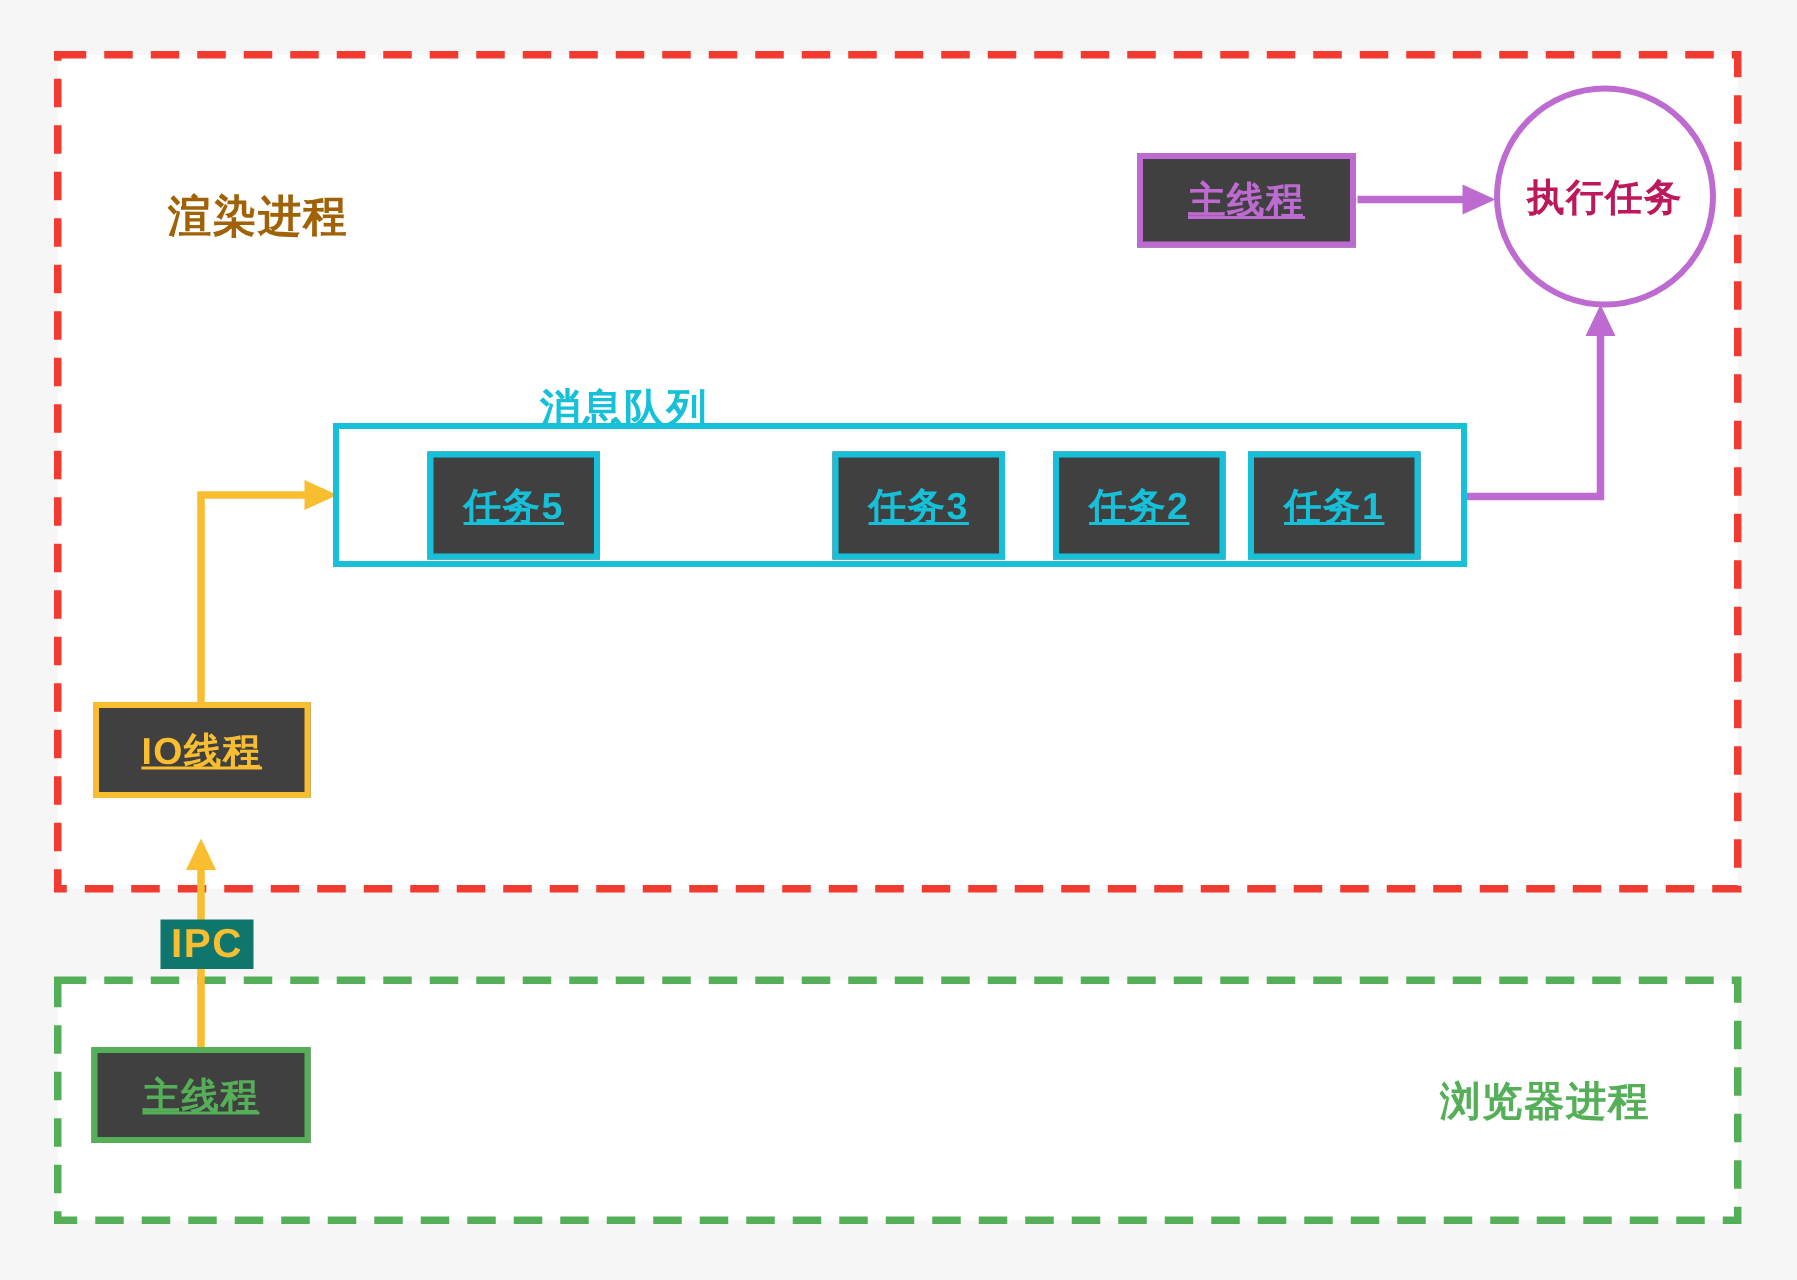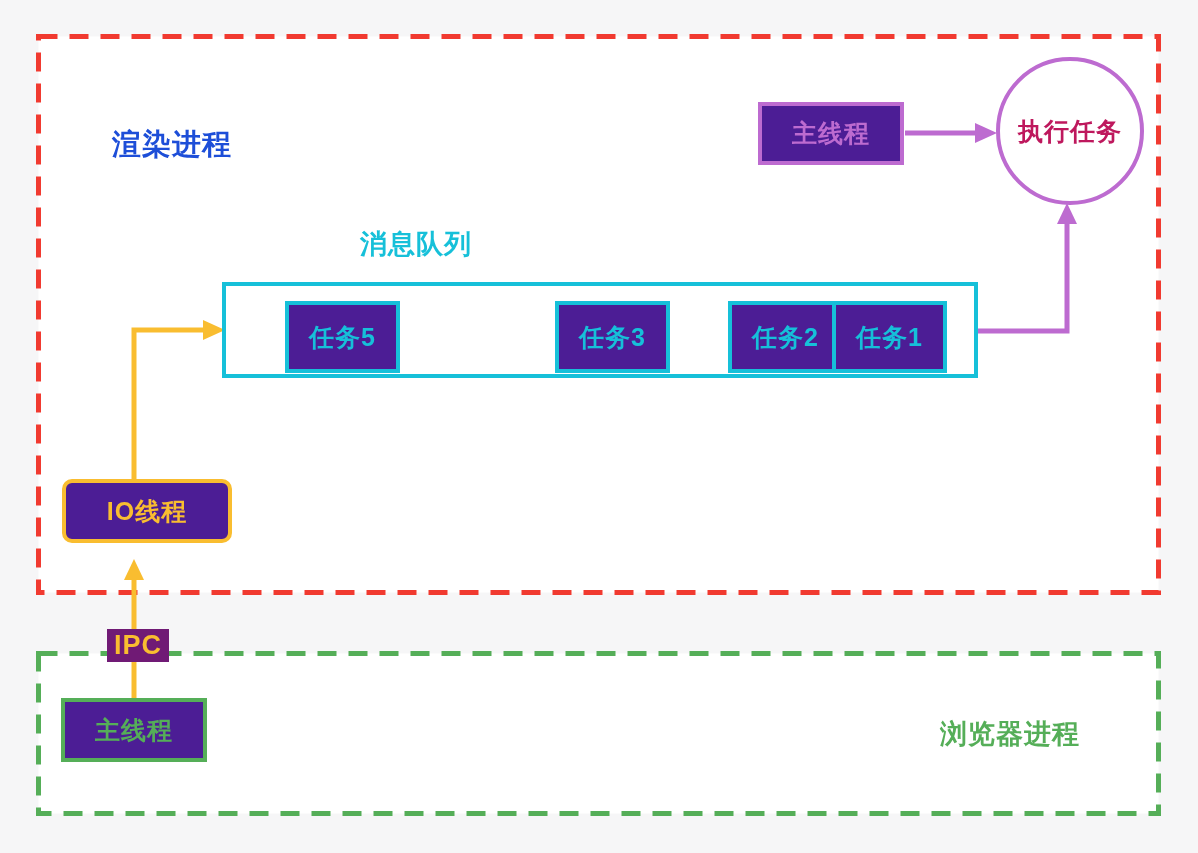--- a/index.html
+++ b/index.html
@@ -9,28 +9,29 @@
     font-family:"Liberation Sans","DejaVu Sans",sans-serif;
     position:relative;overflow:hidden;
   }
   .canvas{position:absolute;left:0;top:0;width:1198px;height:853px;}
   svg.layer{position:absolute;left:0;top:0;width:1198px;height:853px;}
 
   .label{
     position:absolute;font-weight:bold;white-space:nowrap;
     letter-spacing:1px;
   }
-  .lbl-red{color:#1d4ed8;font-size:29px;}
-  .lbl-cyan{color:#16c0d9;font-size:27px;}
+  .lbl-red{color:#a16207;font-size:29px;}
+  .lbl-cyan{color:#16c0d9;font-size:27px;margin-top:28px;}
   .lbl-green{color:#55ae58;font-size:27px;}
 
   .box{
     position:absolute;display:flex;align-items:center;justify-content:center;
-    background:#4c1d95;font-weight:bold;font-size:25px;letter-spacing:1px;
+    background:#404040;font-weight:bold;font-size:25px;letter-spacing:1px;
     box-sizing:border-box;
+    text-decoration:underline;
   }
   .box-purple{border:4px solid #bd6bd0;color:#bd6bd0;}
   .box-yellow{border:4px solid #f9bd30;color:#f9bd30;}
   .box-green{border:4px solid #55ae58;color:#55ae58;}
   .box-cyan{border:4px solid #16c0d9;color:#16c0d9;}
 
   .queue{
     position:absolute;left:222px;top:282px;width:756px;height:96px;
     border:4px solid #16c0d9;background:#ffffff;box-sizing:border-box;
   }
@@ -38,22 +39,22 @@
     position:absolute;top:301px;width:115px;height:72px;
   }
 
   .circle-text{
     position:absolute;left:998px;top:59px;width:144px;height:144px;
     display:flex;align-items:center;justify-content:center;
     color:#be185d;font-weight:bold;font-size:25px;letter-spacing:1px;
   }
 
   .ipc{
-    position:absolute;left:107px;top:629px;
-    background:#701a75;padding:1px 7px;
+    position:absolute;left:107px;top:613px;
+    background:#0f766e;padding:1px 7px;
     color:#f9bd30;font-weight:bold;font-size:27px;letter-spacing:1px;
   }
 </style>
 </head>
 <body>
 
 <div class="canvas">
 
   <svg class="layer">
 
@@ -81,24 +82,24 @@
   <div class="box box-purple" style="left:758px;top:102px;width:146px;height:63px;">主线程</div>
 
   <div class="circle-text">执行任务</div>
 
   <div class="label lbl-cyan" style="left:360px;top:226px;">消息队列</div>
 
   <div class="queue"></div>
 
   <div class="box box-cyan task" style="left:285px;">任务5</div>
   <div class="box box-cyan task" style="left:555px;">任务3</div>
-  <div class="box box-cyan task" style="left:728px;">任务2</div>
+  <div class="box box-cyan task" style="left:702px;">任务2</div>
   <div class="box box-cyan task" style="left:832px;">任务1</div>
 
-  <div class="box box-yellow" style="left:62px;top:479px;width:170px;height:64px;border-radius:10px;">IO线程</div>
+  <div class="box box-yellow" style="left:62px;top:468px;width:145px;height:64px;">IO线程</div>
 
   <div class="ipc">IPC</div>
 
   <div class="box box-green" style="left:61px;top:698px;width:146px;height:64px;">主线程</div>
 
-  <div class="label lbl-green" style="left:940px;top:716px;">浏览器进程</div>
+  <div class="label lbl-green" style="left:960px;top:716px;">浏览器进程</div>
 
 </div>
 
 </body></html>

